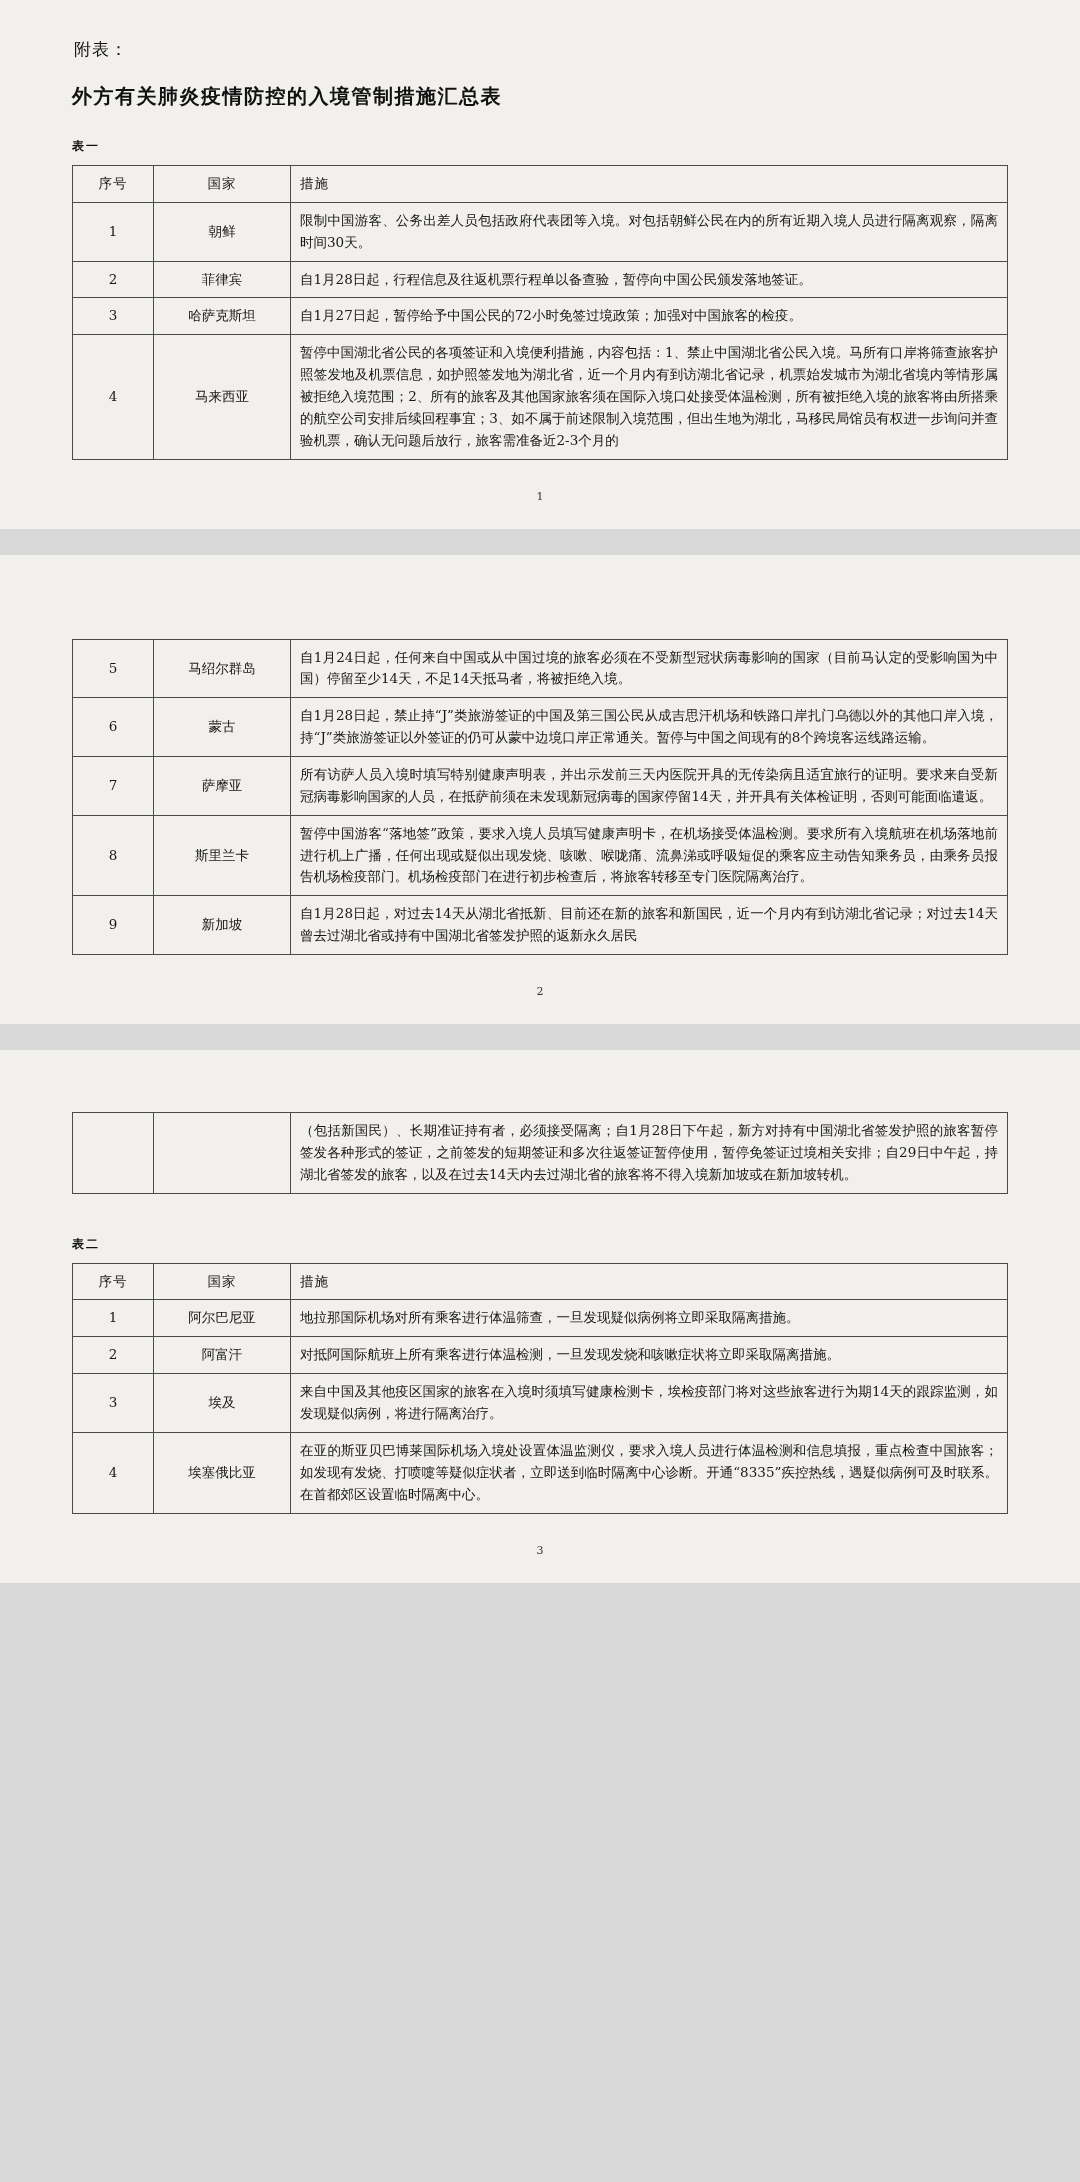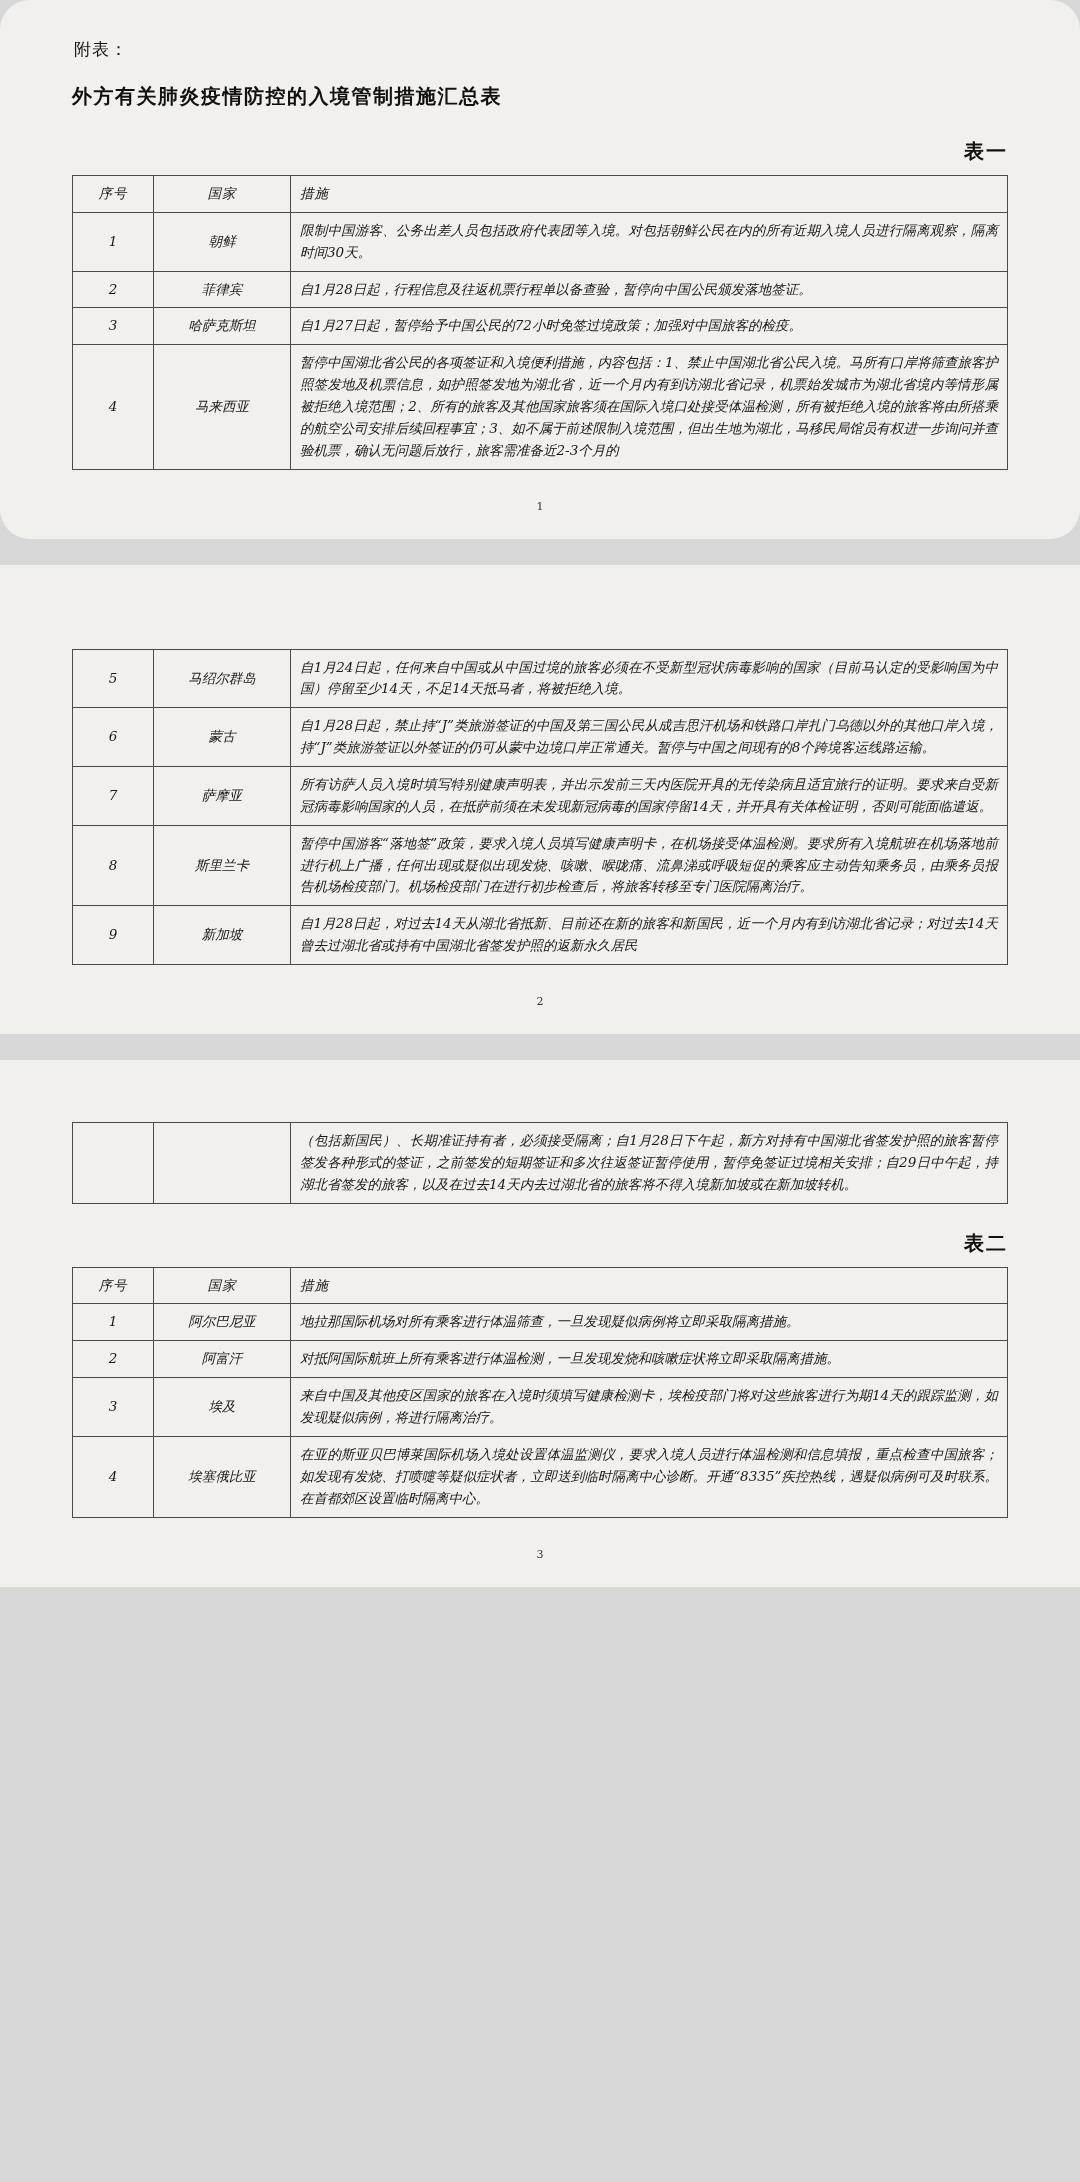--- a/index.html
+++ b/index.html
@@ -20,54 +20,53 @@
     padding: 0 0 14px 0;
     box-sizing: border-box;
   }
   .page {
     background: #f2f0ed;
     width: 1080px;
     box-sizing: border-box;
     padding: 34px 72px 26px 72px;
     position: relative;
   }
-  .page-1 { padding-top: 38px; min-height: 452px; border-radius: 30px; }
+  .page-1 { padding-top: 38px; min-height: 452px; }
   .page-2 { padding-top: 56px; min-height: 452px; }
   .page-3 { min-height: 452px; }
 
   .attach-label {
     font-size: 17px;
     letter-spacing: 1px;
     margin: 0 0 22px 2px;
     font-family: "DejaVu Serif", "Liberation Serif", serif;
     color: #161616;
   }
   .doc-title {
     font-size: 20px;
     font-weight: bold;
     letter-spacing: 1.5px;
     font-family: "DejaVu Serif", "Liberation Serif", serif;
     margin: 0 0 28px 0;
     color: #111;
   }
   .table-caption {
-    text-align: right;
-    font-size: 20px;
+    text-align: left;
+    font-size: 12px;
     font-weight: bold;
     font-family: "DejaVu Serif", "Liberation Serif", serif;
     letter-spacing: 2px;
-    margin: 0 0 10px 0;
+    margin: 16px 0 10px 0;
     color: #111;
   }
   table.tbl {
     border-collapse: collapse;
     width: 100%;
     table-layout: fixed;
     font-family: "DejaVu Serif", "Liberation Serif", serif;
-    font-style: italic;
   }
   table.tbl td, table.tbl th {
     border: 1px solid #4a4a4a;
     padding: 7px 9px;
     font-size: 13.5px;
     line-height: 1.62;
     vertical-align: middle;
     color: #171717;
     font-weight: normal;
   }

